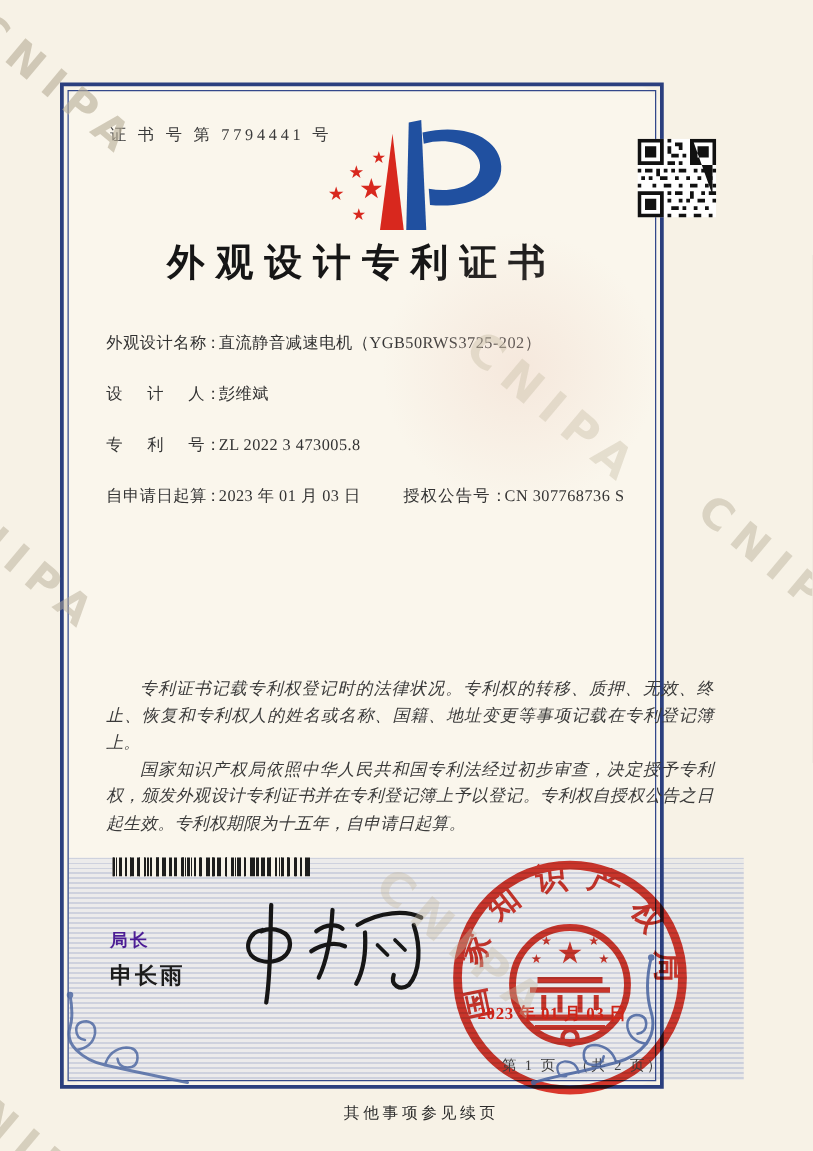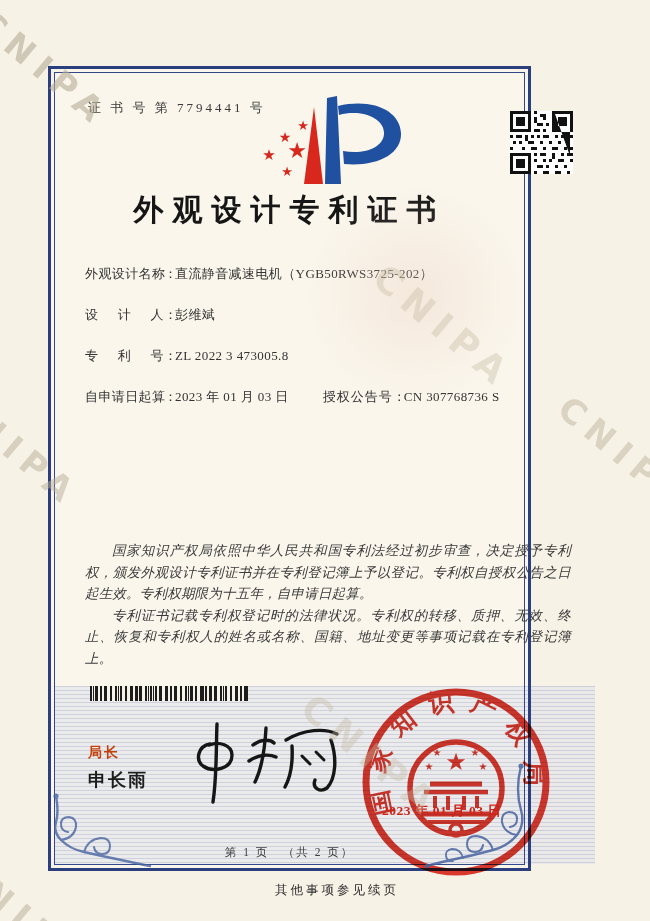--- a/index.html
+++ b/index.html
@@ -70,30 +70,30 @@
   .body-text p{margin:0; text-indent:2em;}
   
   .barcode{
     position:absolute; left:42px; top:620px; width:158px; height:15px;
     background-color:#f6f2e8;
     background-image:
       repeating-linear-gradient(90deg,#1d1d1d 0 2px,transparent 2px 5px),
       repeating-linear-gradient(90deg,#1d1d1d 0 1px,transparent 1px 7px),
       repeating-linear-gradient(90deg,transparent 0 3px,#1d1d1d 3px 4px,transparent 4px 11px);
   }
-  .signer-title{position:absolute; left:40px; top:678px; font-size:14px; font-weight:bold; letter-spacing:2px; color:#c2410c;}
+  .signer-title{position:absolute; left:40px; top:678px; font-size:14px; font-weight:bold; letter-spacing:2px; color:#4c1d95;}
   .signer-name {position:absolute; left:40px; top:702px; font-size:18px; font-weight:bold; letter-spacing:2px; color:#1d1d1d;}
   .signature{position:absolute; left:138px; top:652px; width:158px; height:92px;}
   .seal{position:absolute; left:310px; top:618px; width:196px; height:196px; mix-blend-mode:multiply; opacity:.92;}
   .seal-date{
     position:absolute; left:334px; top:736px; width:150px; z-index:5;
     font-size:13.5px; font-weight:bold; letter-spacing:.5px; color:#cf2418; white-space:nowrap;
   }
   .page-indicator{
-    position:absolute; left:0; top:779px; width:100%; text-align:center;
+    position:absolute; left:0; top:779px; width:100%; text-align:right;
     font-size:11.5px; letter-spacing:2px; color:#3c3c3c;
   }
   .flourish{position:absolute; width:104px; height:108px;}
   .flourish-br{right:4px; bottom:3px;}
   .flourish-bl{left:2px; bottom:3px; transform:scaleX(-1);}
   .continuation{
     position:absolute; z-index:3; left:12px; top:882px; width:100%; text-align:center;
     font-size:12.5px; letter-spacing:3px; color:#2c2c2c;
   }
 </style>
@@ -145,22 +145,22 @@
       </div>
       <div class="frow">
         <span class="flabel">专利号</span><span class="fcolon">：</span><span class="fvalue">ZL 2022 3 473005.8</span>
       </div>
       <div class="frow">
         <span class="flabel">自申请日起算</span><span class="fcolon">：</span><span class="fvalue">2023 年 01 月 03 日</span><span class="grant2"><span class="glabel">授权公告号</span><span class="fcolon">：</span><span class="fvalue">CN 307768736 S</span></span>
       </div>
     </div>
 
     <div class="body-text">
+      <p>专利证书记载专利权登记时的法律状况。专利权的转移、质押、无效、终止、恢复和专利权人的姓名或名称、国籍、地址变更等事项记载在专利登记簿上。</p>
       <p>国家知识产权局依照中华人民共和国专利法经过初步审查，决定授予专利权，颁发外观设计专利证书并在专利登记簿上予以登记。专利权自授权公告之日起生效。专利权期限为十五年，自申请日起算。</p>
-      <p>专利证书记载专利权登记时的法律状况。专利权的转移、质押、无效、终止、恢复和专利权人的姓名或名称、国籍、地址变更等事项记载在专利登记簿上。</p>
     </div>
 
     <div class="barcode"></div>
 
     <div class="signer-title">局长</div>
     <div class="signer-name">申长雨</div>
 
     <div class="signature">
       <svg viewBox="0 0 158 92" width="158" height="92" fill="none" stroke="#161616" stroke-width="3.4" stroke-linecap="round">
         <path d="M24 26 C12 28 9 42 17 48 C27 55 46 51 46 37 C46 27 33 23 23 27"></path>

